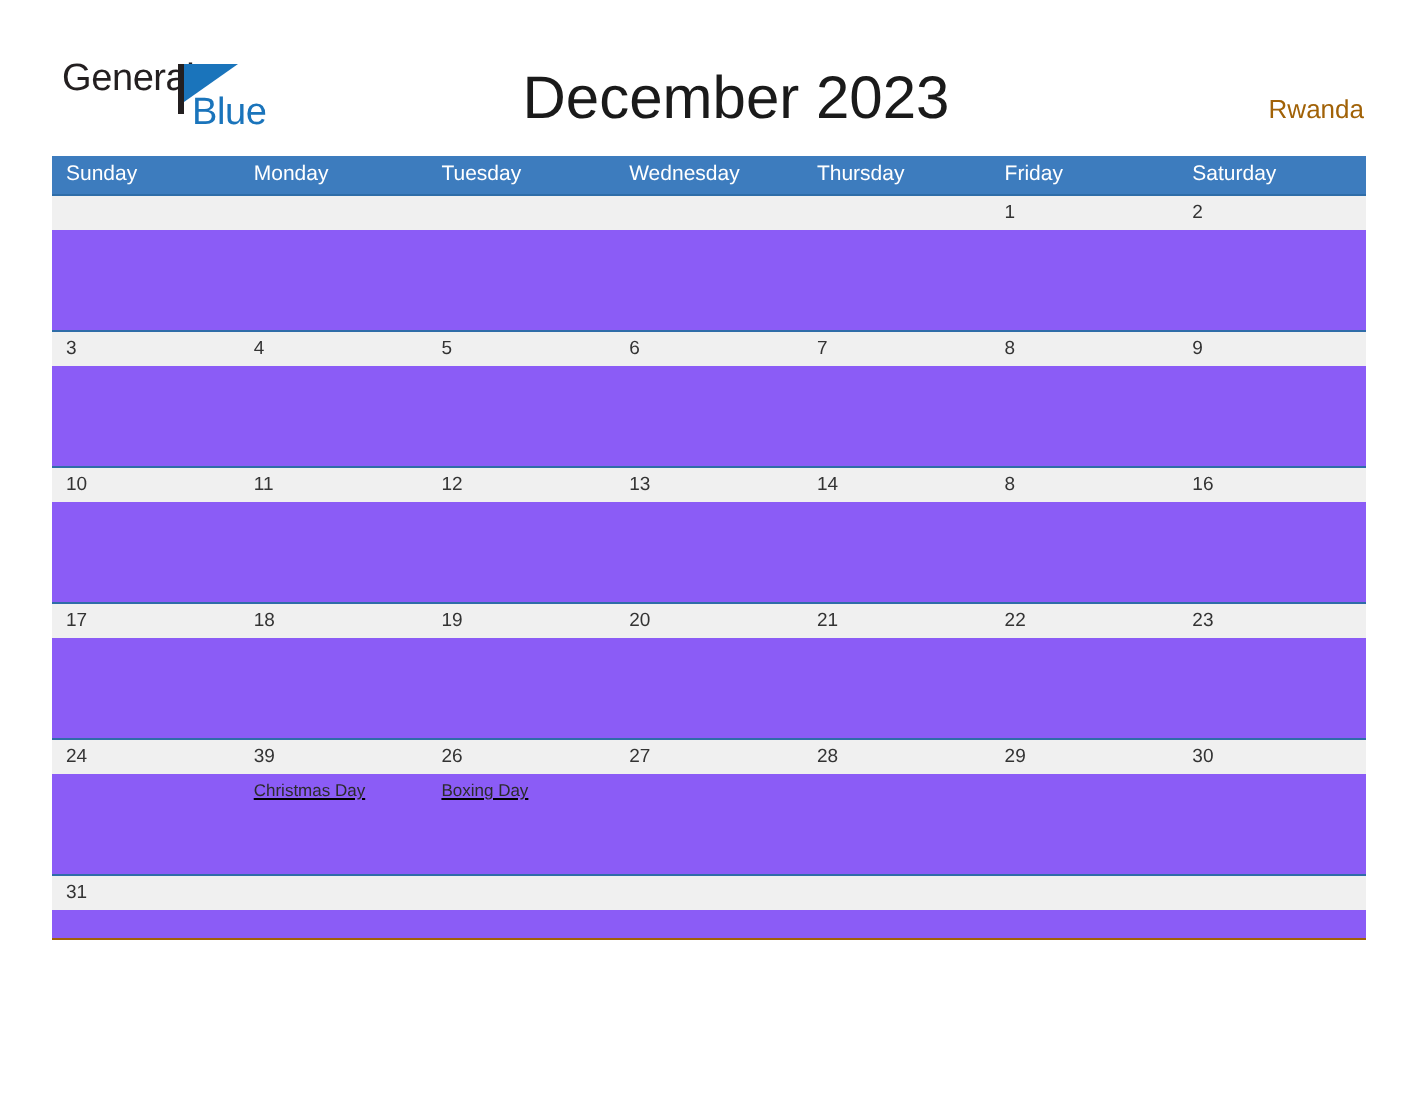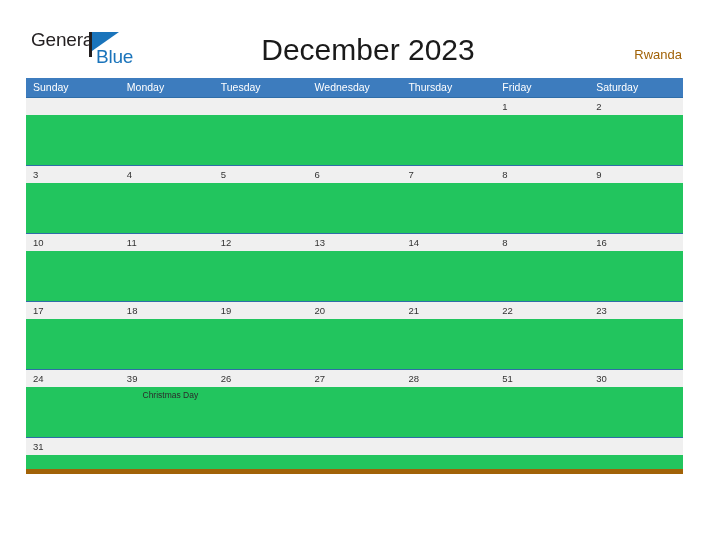--- a/index.html
+++ b/index.html
@@ -126,21 +126,21 @@
     white-space: nowrap;
     overflow: hidden;
   }
 
   .week-row {
     width: 657px;
     border-top: 1.5px solid #2f6da8;
     box-sizing: border-box;
   }
   .week-row.last {
-    border-bottom: 5px solid #a16207;
+    border-bottom: 1px solid #a16207;
   }
 
   .date-band {
     display: flex;
     width: 657px;
     height: 17px;
     background: #f0f0f0;
   }
   .date-cell {
     flex: 1 1 0;
@@ -149,21 +149,22 @@
     font-size: 9.5px;
     line-height: 17px;
     color: #333333;
     font-family: "Liberation Sans", sans-serif;
   }
 
   .event-band {
     display: flex;
     width: 657px;
     height: 50px;
-    background: #22c55e;
+    background: #8b5cf6;
+    text-decoration: underline;
   }
   .event-band.short {
     height: 14px;
   }
   .event-cell {
     flex: 1 1 0;
     box-sizing: border-box;
     padding-left: 7px;
     padding-top: 2px;
     font-size: 8.5px;
@@ -290,26 +291,27 @@
       </div>
     </div>
 
     <div class="week-row">
       <div class="date-band">
         <div class="date-cell">24</div>
         <div class="date-cell">39</div>
         <div class="date-cell">26</div>
         <div class="date-cell">27</div>
         <div class="date-cell">28</div>
-        <div class="date-cell">51</div>
+        <div class="date-cell">29</div>
         <div class="date-cell">30</div>
       </div>
       <div class="event-band">
         <div class="event-cell"></div>
         <div class="event-cell">Christmas Day</div>
+        <div class="event-cell">Boxing Day</div>
         <div class="event-cell"></div>
         <div class="event-cell"></div>
         <div class="event-cell"></div>
         <div class="event-cell"></div>
       </div>
     </div>
 
     <div class="week-row last">
       <div class="date-band">
         <div class="date-cell">31</div>

